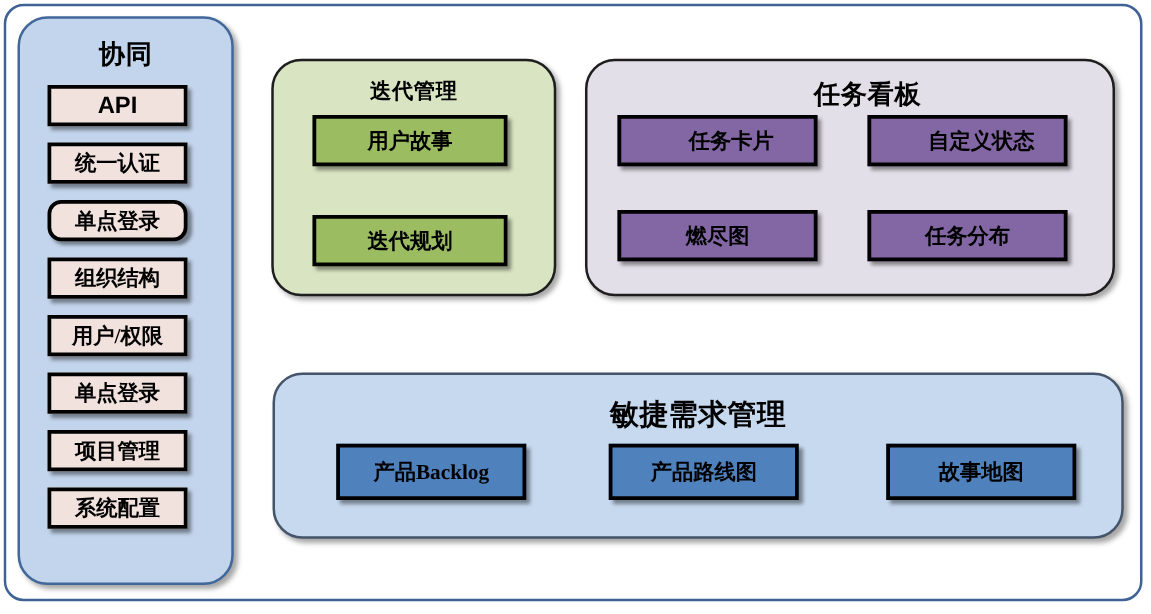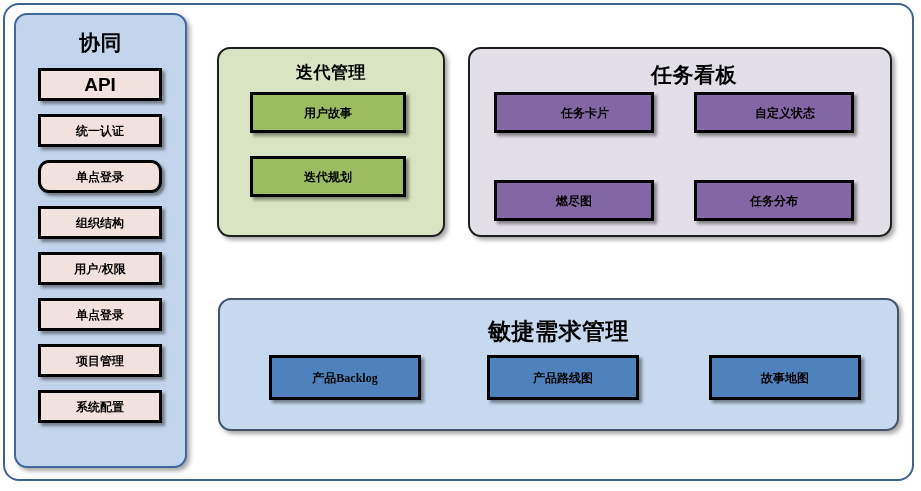--- a/index.html
+++ b/index.html
@@ -31,21 +31,21 @@
     box-sizing: border-box;
     border: 2px solid #3d6293;
     border-radius: 16px;
     background: #ffffff;
   }
 
   
   .panel {
     position: absolute;
     box-sizing: border-box;
-    border-radius: 13px;
+    border-radius: 24px;
     box-shadow: 3px 3px 4px rgba(0,0,0,0.35);
   }
   .panel-title {
     position: absolute;
     left: 0;
     right: 0;
     text-align: center;
     font-weight: bold;
     color: #000000;
     letter-spacing: 0.5px;
@@ -112,21 +112,21 @@
   .btn {
     position: absolute;
     box-sizing: border-box;
     border: 3px solid #000000;
     display: flex;
     align-items: center;
     justify-content: center;
     color: #000000;
     box-shadow: 3px 3px 3px rgba(0,0,0,0.42);
     font-family: "Liberation Serif", "DejaVu Serif", serif;
-    font-size: 12px;
+    font-size: 17px;
     line-height: 1;
     white-space: nowrap;
   }
 
   .btn-pink  { background: #f2e2de; }
   .btn-green { background: #9cbc62; }
   .btn-purple{ background: #8367a4; }
   .btn-blue  { background: #4f81bd; }
 
   .btn-api {
@@ -135,40 +135,40 @@
     font-size: 19px;
   }
   .btn-strongserif {
     font-family: "Liberation Serif", "DejaVu Serif", serif;
     font-weight: bold;
   }
 
   
   .sb-btn {
     left: 38px;
-    width: 124px;
+    width: 112px;
     height: 33px;
   }
 
   
   .it-btn {
     left: 250px;
     width: 156px;
     height: 41px;
   }
 
   
   .tb-btn {
     width: 160px;
     height: 41px;
   }
   .tb-col-1 { left: 494px; }
   .tb-col-2 { left: 694px; }
   .tb-row-1 { top: 92px; padding-left: 22px; }
-  .tb-row-2 { top: 180px; }
+  .tb-row-2 { top: 168px; }
 
   
   .ag-btn {
     top: 355px;
     height: 45px;
     width: 152px;
   }
   .ag-c1 { left: 269px; }
   .ag-c2 { left: 487px; }
   .ag-c3 { left: 709px; }
@@ -191,21 +191,21 @@
   <div class="btn btn-pink btn-strongserif sb-btn" style="top:252px;">用户/权限</div>
   <div class="btn btn-pink btn-strongserif sb-btn" style="top:298px;">单点登录</div>
   <div class="btn btn-pink btn-strongserif sb-btn" style="top:344px;">项目管理</div>
   <div class="btn btn-pink btn-strongserif sb-btn" style="top:390px;">系统配置</div>
 
   <div class="panel panel-iteration">
     <div class="panel-title">迭代管理</div>
   </div>
 
   <div class="btn btn-green btn-strongserif it-btn" style="top:92px;">用户故事</div>
-  <div class="btn btn-green btn-strongserif it-btn" style="top:156px;font-family:Liberation Serif, serif;">迭代规划</div>
+  <div class="btn btn-green btn-strongserif it-btn" style="top:172px;font-family:Liberation Serif, serif;">迭代规划</div>
 
   <div class="panel panel-taskboard">
     <div class="panel-title">任务看板</div>
   </div>
 
   <div class="btn btn-purple btn-strongserif tb-btn tb-col-1 tb-row-1">任务卡片</div>
   <div class="btn btn-purple btn-strongserif tb-btn tb-col-2 tb-row-1">自定义状态</div>
   <div class="btn btn-purple btn-strongserif tb-btn tb-col-1 tb-row-2">燃尽图</div>
   <div class="btn btn-purple btn-strongserif tb-btn tb-col-2 tb-row-2">任务分布</div>
 

